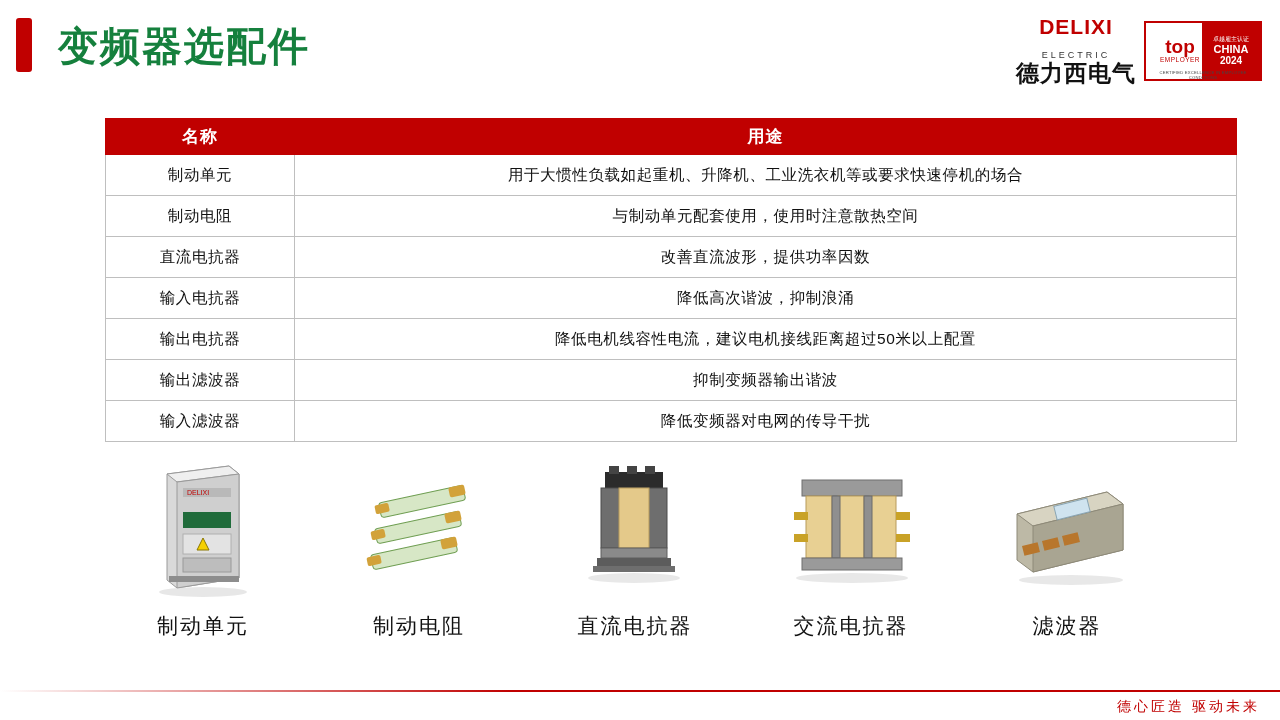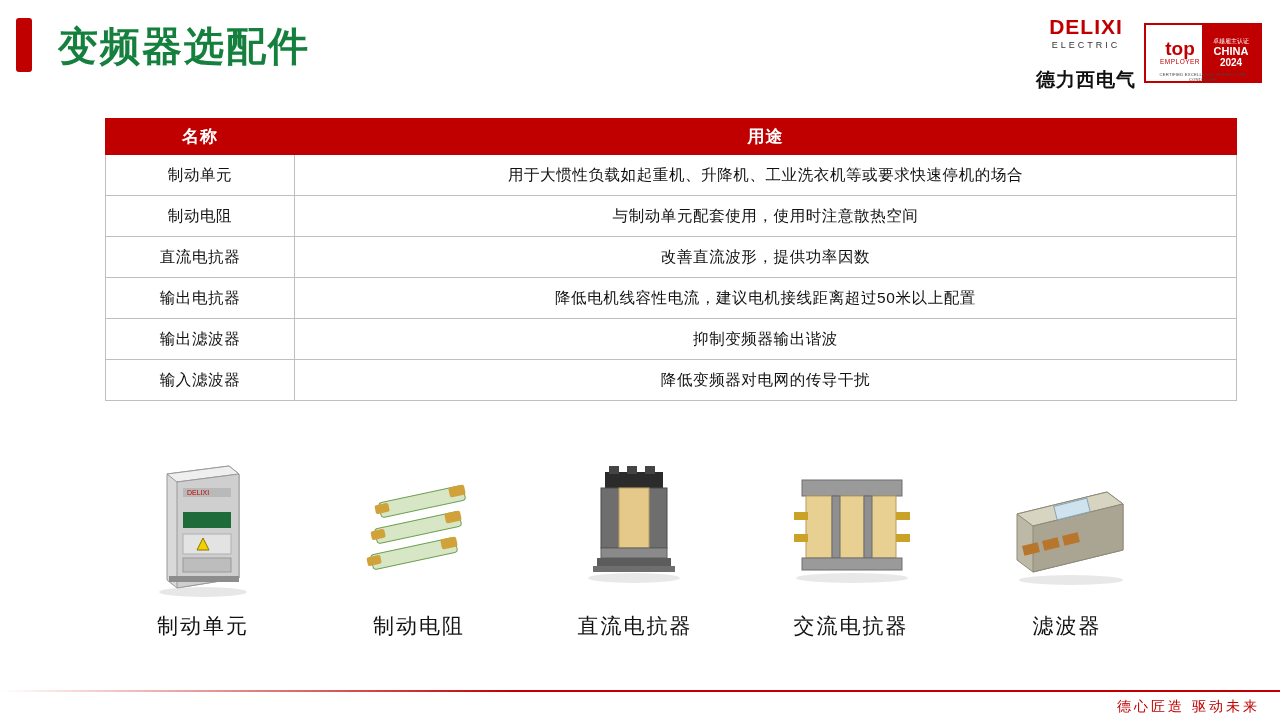--- a/index.html
+++ b/index.html
@@ -59,28 +59,28 @@
   .delixi-logo .d-main {
     font-size: 21px;
     font-weight: bold;
     color: #c00000;
     letter-spacing: 1px;
   }
   .delixi-logo .d-sub {
     font-size: 9px;
     color: #333;
     letter-spacing: 3px;
-    margin-top: 4px;
+    margin-top: 14px;
   }
   .delixi-logo .d-cn {
-    font-size: 19px;
+    font-size: 23px;
     font-weight: bold;
     color: #111;
     letter-spacing: 1px;
-    margin-top: 20px;
+    margin-top: 2px;
   }
   .top-employer {
     border: 2px solid #c00000;
     width: 118px;
     height: 60px;
     position: relative;
     background: #fff;
     box-sizing: border-box;
   }
   .te-left {
@@ -247,20 +247,24 @@
         <td class="name-cell">制动单元</td>
         <td>用于大惯性负载如起重机、升降机、工业洗衣机等或要求快速停机的场合</td>
       </tr>
       <tr>
         <td class="name-cell">制动电阻</td>
         <td>与制动单元配套使用，使用时注意散热空间</td>
       </tr>
       <tr>
         <td class="name-cell">直流电抗器</td>
         <td>改善直流波形，提供功率因数</td>
+      </tr>
+      <tr>
+        <td class="name-cell">输入电抗器</td>
+        <td>降低高次谐波，抑制浪涌</td>
       </tr>
       <tr>
         <td class="name-cell">输出电抗器</td>
         <td>降低电机线容性电流，建议电机接线距离超过50米以上配置</td>
       </tr>
       <tr>
         <td class="name-cell">输出滤波器</td>
         <td>抑制变频器输出谐波</td>
       </tr>
       <tr>

